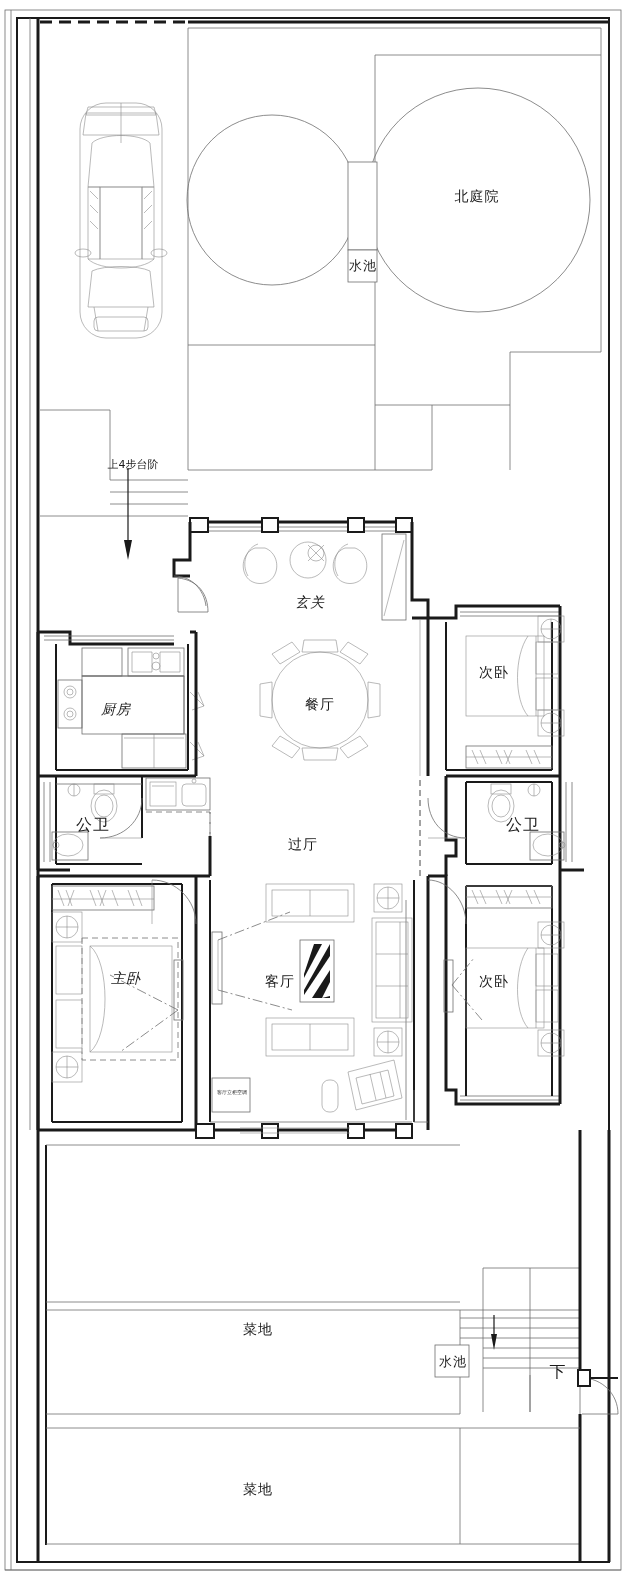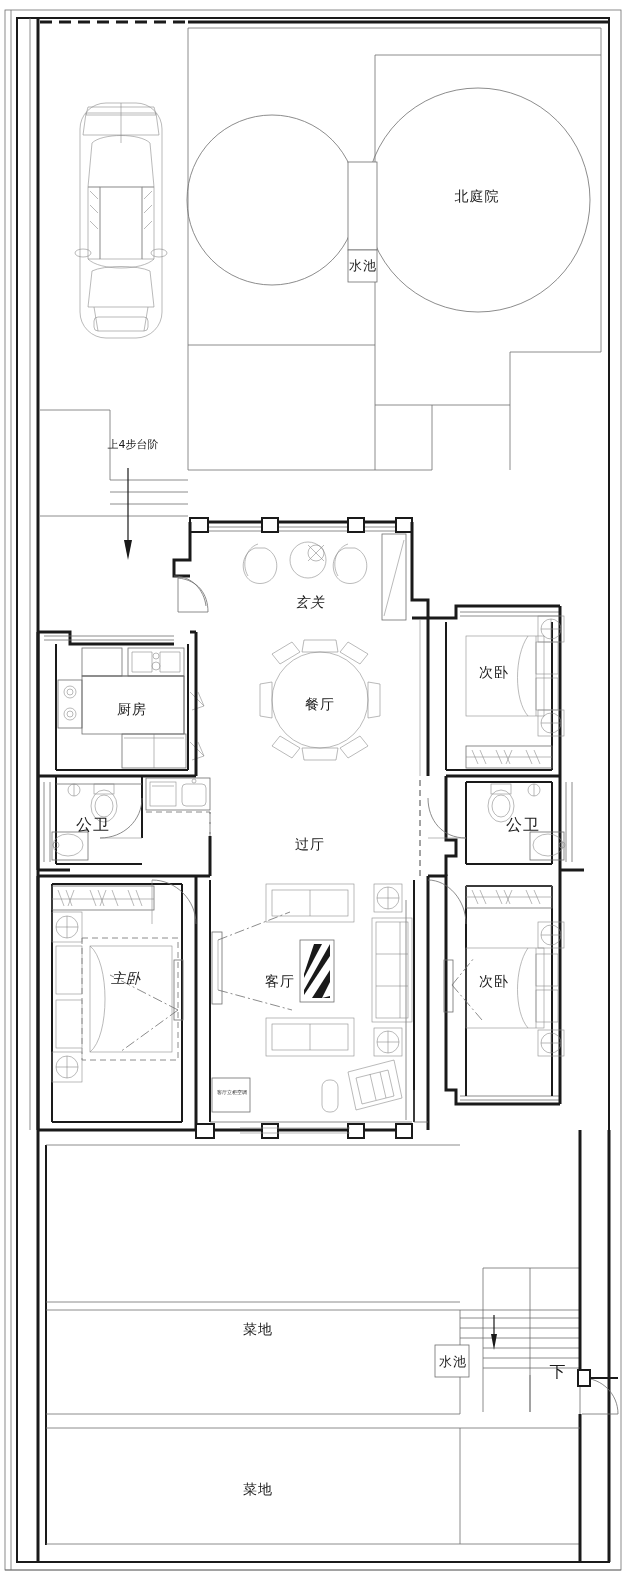--- a/index.html
+++ b/index.html
@@ -484,35 +484,35 @@
 
     <line class="w2" x1="17" y1="1562" x2="609" y2="1562"></line>
     <line class="t" x1="5" y1="1570" x2="621" y2="1570"></line>
 
   </svg>
 
   <div class="room-label lbl-lg" style="left:477px;top:197px;">北庭院</div>
 
   <div class="room-label lbl-sm" style="left:363px;top:266px;">水池</div>
 
-  <div class="room-label lbl-step" style="left:133px;top:444px;">上4步台阶</div>
+  <div class="room-label lbl-step" style="left:133px;top:464px;">上4步台阶</div>
 
   <div class="room-label lbl-lg" style="left:310px;top:603px;font-style:italic;">玄关</div>
 
-  <div class="room-label lbl-lg" style="left:132px;top:710px;">厨房</div>
+  <div class="room-label lbl-lg" style="left:116px;top:710px;font-style:italic;">厨房</div>
 
   <div class="room-label lbl-lg" style="left:320px;top:705px;">餐厅</div>
 
   <div class="room-label lbl-lg" style="left:494px;top:673px;">次卧</div>
 
   <div class="room-label lbl-md" style="left:93px;top:825px;">公卫</div>
 
   <div class="room-label lbl-md" style="left:523px;top:825px;">公卫</div>
 
-  <div class="room-label lbl-lg" style="left:310px;top:845px;">过厅</div>
+  <div class="room-label lbl-lg" style="left:303px;top:845px;">过厅</div>
 
   <div class="room-label lbl-lg" style="left:280px;top:982px;">客厅</div>
 
   <div class="room-label lbl-lg" style="left:126px;top:979px;font-style:italic;">主卧</div>
 
   <div class="room-label lbl-lg" style="left:494px;top:982px;">次卧</div>
 
   <div class="room-label lbl-xs" style="left:232px;top:1092px;">客厅立柜空调</div>
 
   <div class="room-label lbl-lg" style="left:258px;top:1330px;">菜地</div>

